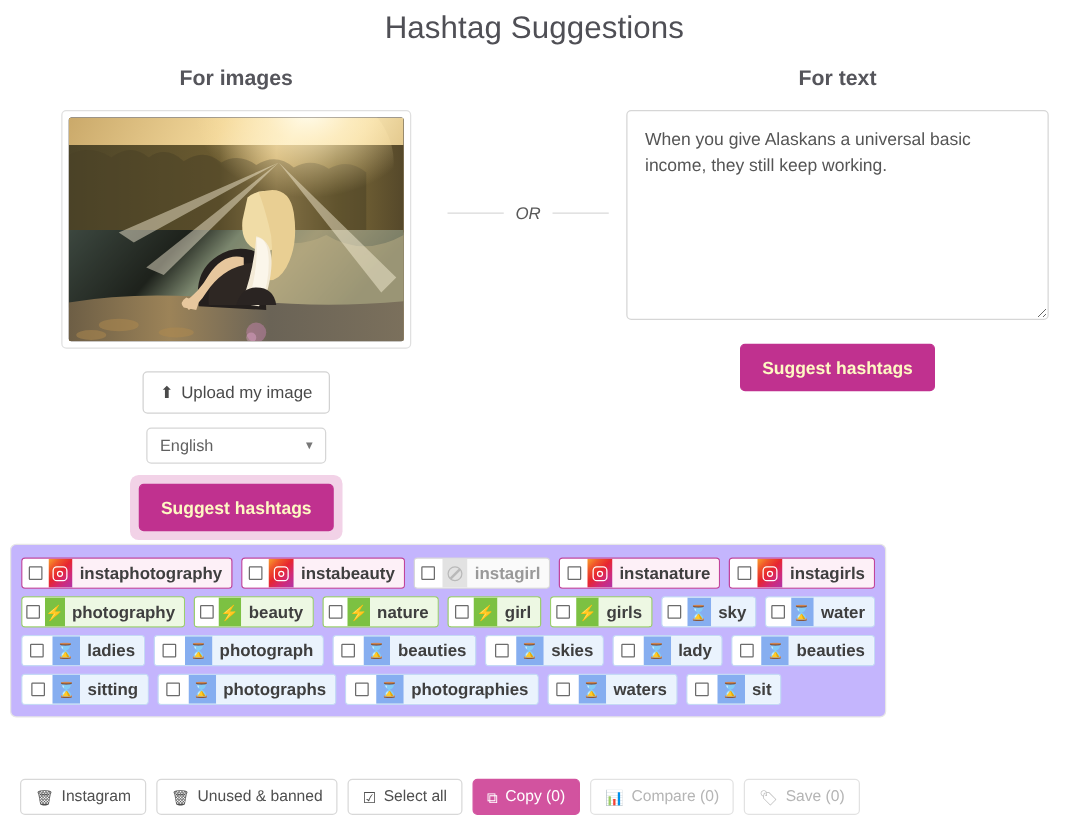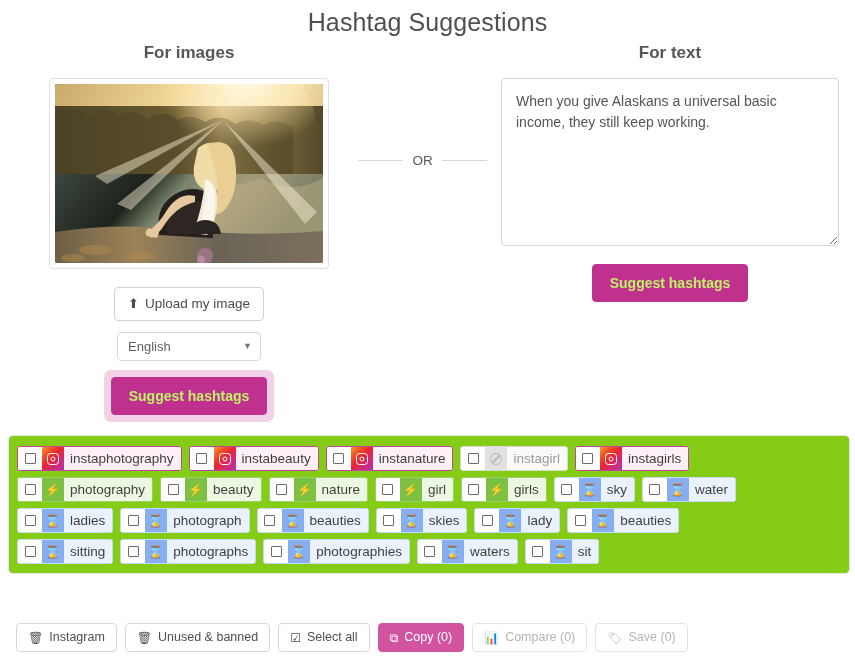--- a/index.html
+++ b/index.html
@@ -25,21 +25,21 @@
     margin: 0;
     padding-top: 8px;
     letter-spacing: .1px;
   }
 
   
   .columns {
     display: flex;
     align-items: flex-start;
     padding: 0 16px;
-    margin-top: 6px;
+    margin-top: 16px;
     justify-content: space-between;
   }
   .col-images { width: 310px; flex: 0 0 310px; margin-left: 18px;}
   .col-or { flex: 1 1 auto; display: flex; align-items: center; justify-content: center; padding-top: 110px;}
   .col-text { width: 338px; flex: 0 0 338px; }
 
   .col-heading {
     text-align: center;
     font-size: 17px;
     font-weight: 700;
@@ -111,21 +111,21 @@
     transform: translateY(-50%);
     pointer-events: none;
     font-size: 9px;
     color: #777;
   }
 
   
   .btn-primary {
     background: #c0318f;
     border: 1px solid #c0318f;
-    color: #bef264;
+    color: #fef9c3;
     font-size: 14px;
     font-weight: 700;
     padding: 11px 17px;
     border-radius: 4px;
     cursor: pointer;
     font-family: "Liberation Sans", sans-serif;
     line-height: 1;
     white-space: nowrap;
   }
   .focus-halo {
@@ -137,20 +137,21 @@
   }
   .suggest-left-row { text-align: center; }
 
   
   .or {
     display: flex;
     align-items: center;
     gap: 9px;
     color: #595959;
     font-size: 13.5px;
+    font-style: italic;
   }
   .or .line { width: 45px; height: 1px; background: #d9d9d9; }
 
   
   .ta {
     width: 338px;
     height: 168px;
     box-sizing: border-box;
     border: 1px solid #d6d6d6;
     border-radius: 4px;
@@ -163,26 +164,27 @@
     outline: none;
     background: #fff;
   }
   .suggest-right-row { text-align: center; margin-top: 14px; }
 
   
   .tag-panel {
     position: absolute;
     left: 8px;
     top: 435px;
-    width: 842px;
-    box-sizing: border-box;
-    background: #84cc16;
+    width: 701px;
+    box-sizing: border-box;
+    background: #c4b5fd;
     border: 1px solid #e6e6e6;
     border-radius: 5px;
     padding: 10px 8px 9px 8px;
+    font-weight: bold;
   }
   .tag-row {
     display: flex;
     flex-wrap: nowrap;
     gap: 7px;
     margin-bottom: 6px;
   }
   .tag-row:last-child { margin-bottom: 0; }
 
   .tag {
@@ -458,37 +460,37 @@
       </div>
       <div class="tag insta">
         <span class="cb-cell">
           <span class="cb"></span>
         </span>
         <span class="badge">
           <span class="ig-glyph"></span>
         </span>
         <span class="label">instabeauty</span>
       </div>
+      <div class="tag banned">
+        <span class="cb-cell">
+          <span class="cb"></span>
+        </span>
+        <span class="badge">
+          <span class="ban-glyph"></span>
+        </span>
+        <span class="label">instagirl</span>
+      </div>
       <div class="tag insta">
         <span class="cb-cell">
           <span class="cb"></span>
         </span>
         <span class="badge">
           <span class="ig-glyph"></span>
         </span>
         <span class="label">instanature</span>
-      </div>
-      <div class="tag banned">
-        <span class="cb-cell">
-          <span class="cb"></span>
-        </span>
-        <span class="badge">
-          <span class="ban-glyph"></span>
-        </span>
-        <span class="label">instagirl</span>
       </div>
       <div class="tag insta">
         <span class="cb-cell">
           <span class="cb"></span>
         </span>
         <span class="badge">
           <span class="ig-glyph"></span>
         </span>
         <span class="label">instagirls</span>
       </div>

